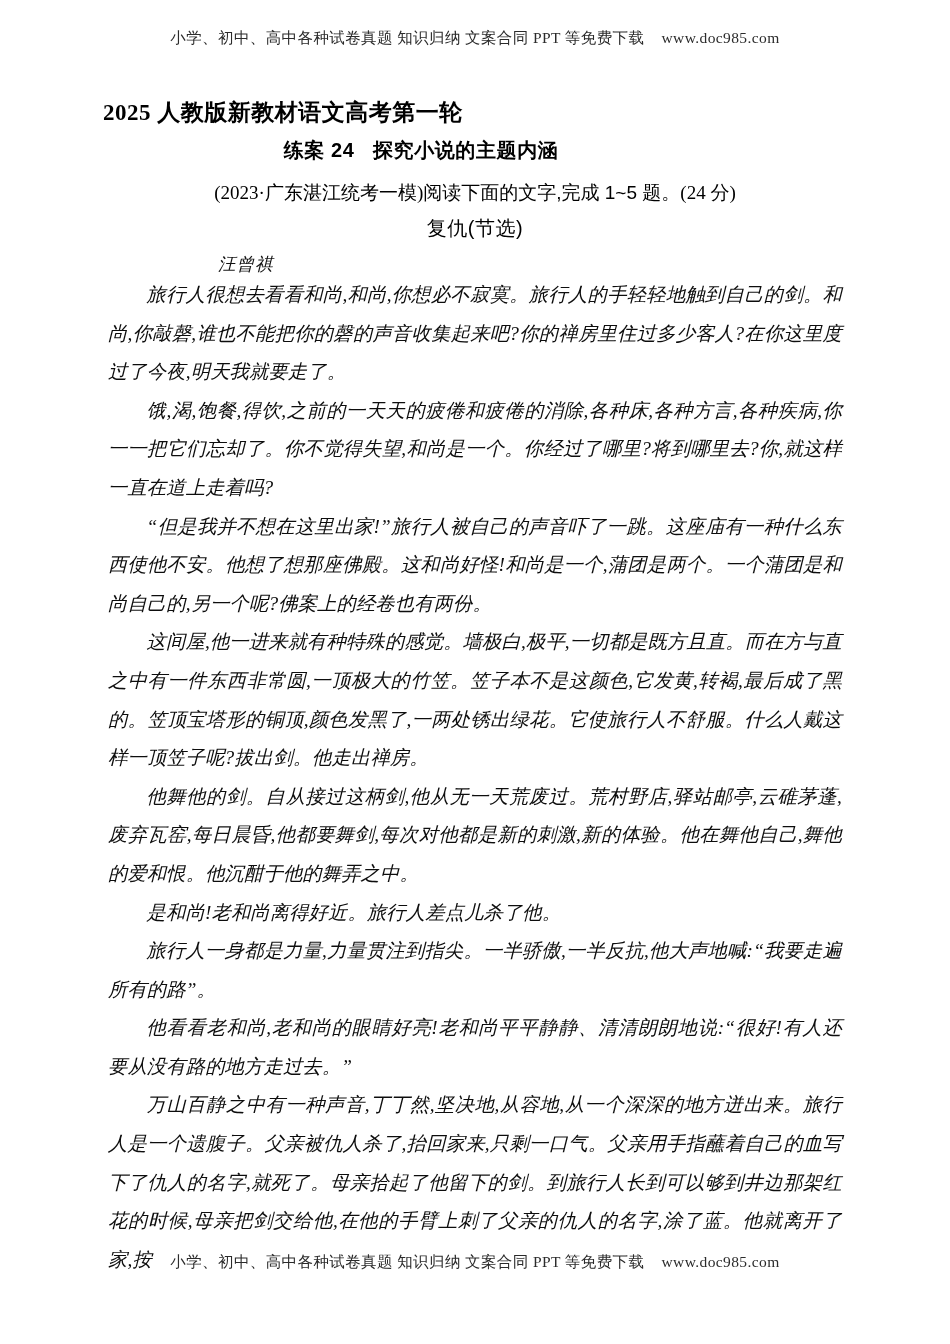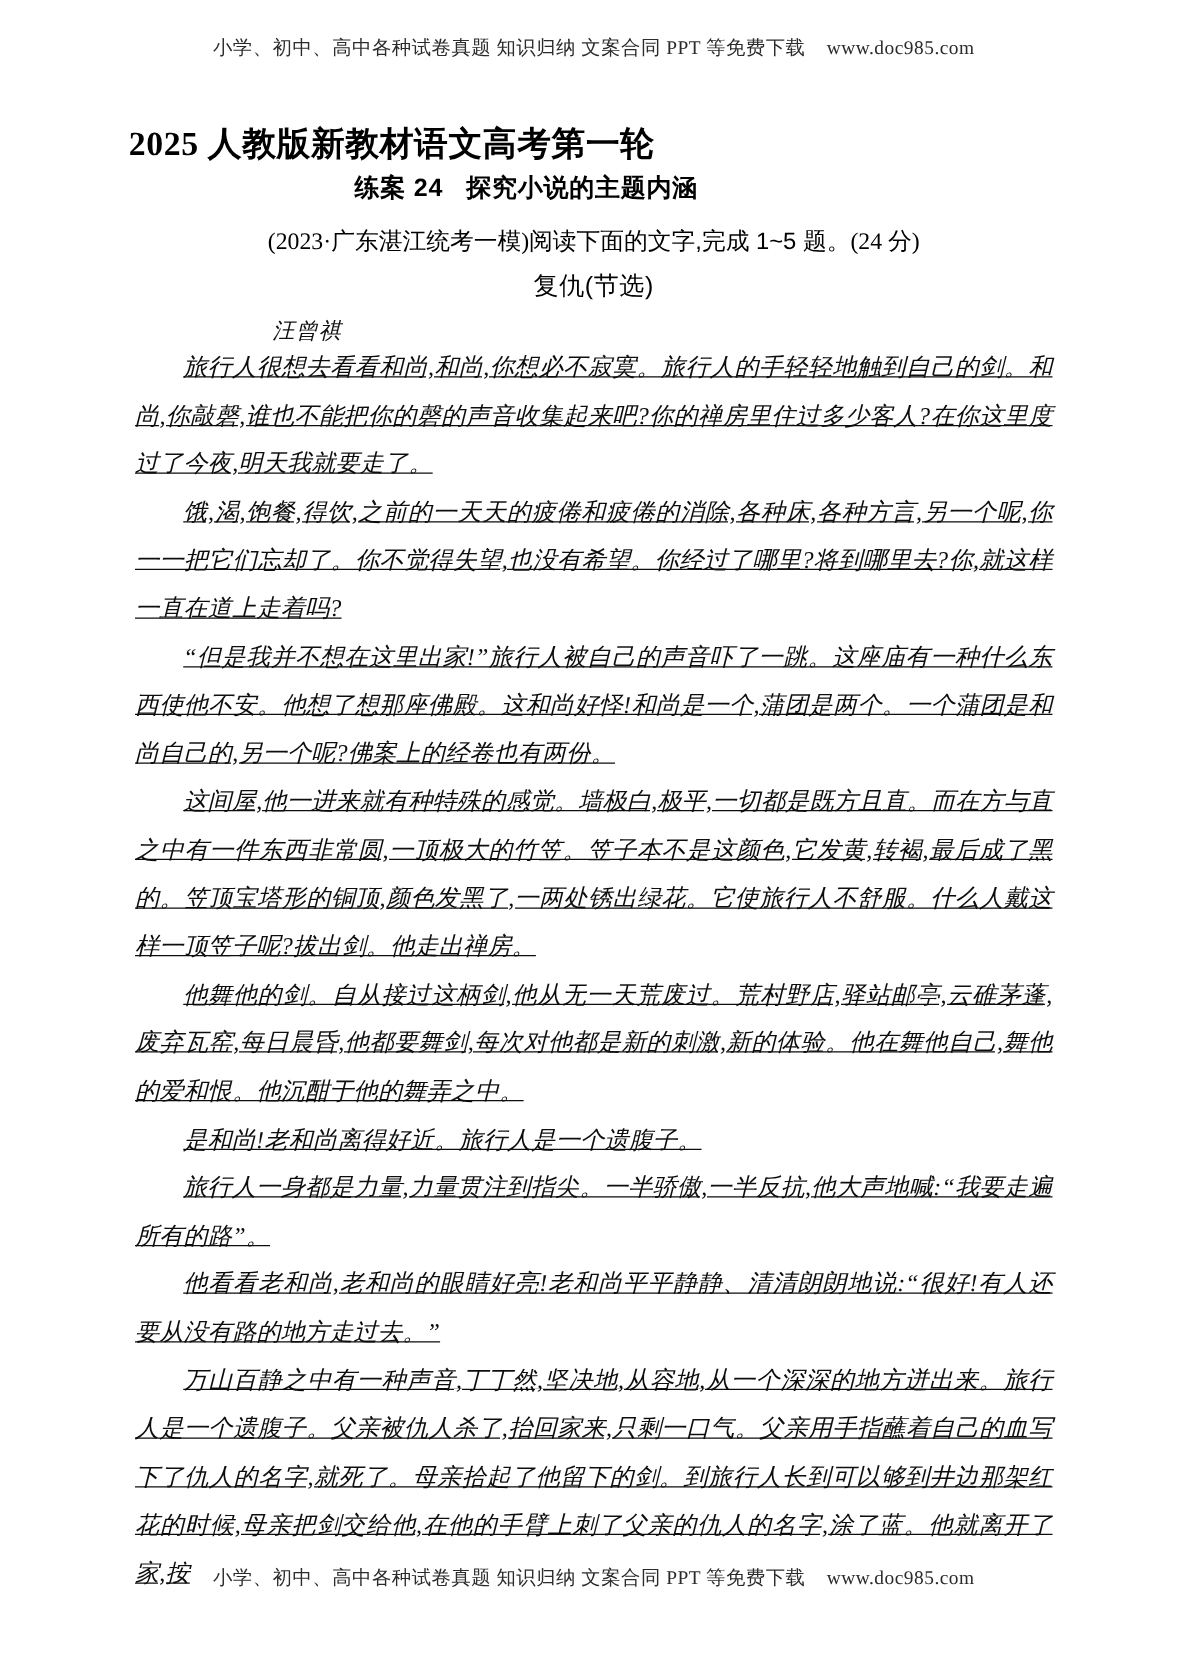--- a/index.html
+++ b/index.html
@@ -34,21 +34,21 @@
   .running-head { top: 28px; }
   .running-foot { top: 1252px; }
 
   
   .doc-title {
     position: absolute;
     left: 103px;
     top: 97px;
     font-family: "Liberation Serif", "DejaVu Serif", serif;
     font-weight: bold;
-    font-size: 27px;
+    font-size: 23px;
     letter-spacing: 0.5px;
     color: #000;
   }
   .exercise-heading {
     position: absolute;
     left: 0;
     top: 137px;
     width: 842px;
     text-align: center;
     font-family: "Liberation Sans", "DejaVu Sans", sans-serif;
@@ -106,21 +106,20 @@
     top: 276px;
     width: 734px;
     font-family: "Liberation Serif", "DejaVu Serif", serif;
     font-style: italic;
     font-size: 19.3px;
     line-height: 38.6px;
     text-align: justify;
     text-justify: inter-character;
     color: #0d0d0d;
     letter-spacing: 0.15px;
-    text-decoration: underline;
   }
   .body-copy p {
     margin: 0;
     text-indent: 2em;
     text-align: justify;
   }
 </style>
 </head>
 <body>
 
@@ -133,25 +132,25 @@
   <div class="exercise-heading">练案 24   探究小说的主题内涵</div>
 
   <div class="prompt-line"><span class="src">(2023·广东湛江统考一模)</span><span class="task">阅读下面的文字,完成 1~5 题。</span><span class="marks">(24 分)</span></div>
 
   <div class="piece-title">复仇(节选)</div>
 
   <div class="byline">汪曾祺</div>
 
   <div class="body-copy">
     <p>旅行人很想去看看和尚,和尚,你想必不寂寞。旅行人的手轻轻地触到自己的剑。和尚,你敲磬,谁也不能把你的磬的声音收集起来吧?你的禅房里住过多少客人?在你这里度过了今夜,明天我就要走了。</p>
-    <p>饿,渴,饱餐,得饮,之前的一天天的疲倦和疲倦的消除,各种床,各种方言,另一个呢,你一一把它们忘却了。你不觉得失望,也没有希望。你经过了哪里?将到哪里去?你,就这样一直在道上走着吗?</p>
+    <p>饿,渴,饱餐,得饮,之前的一天天的疲倦和疲倦的消除,各种床,各种方言,各种疾病,你一一把它们忘却了。你不觉得失望,和尚是一个。你经过了哪里?将到哪里去?你,就这样一直在道上走着吗?</p>
     <p>“但是我并不想在这里出家!”旅行人被自己的声音吓了一跳。这座庙有一种什么东西使他不安。他想了想那座佛殿。这和尚好怪!和尚是一个,蒲团是两个。一个蒲团是和尚自己的,另一个呢?佛案上的经卷也有两份。</p>
     <p>这间屋,他一进来就有种特殊的感觉。墙极白,极平,一切都是既方且直。而在方与直之中有一件东西非常圆,一顶极大的竹笠。笠子本不是这颜色,它发黄,转褐,最后成了黑的。笠顶宝塔形的铜顶,颜色发黑了,一两处锈出绿花。它使旅行人不舒服。什么人戴这样一顶笠子呢?拔出剑。他走出禅房。</p>
     <p>他舞他的剑。自从接过这柄剑,他从无一天荒废过。荒村野店,驿站邮亭,云碓茅蓬,废弃瓦窑,每日晨昏,他都要舞剑,每次对他都是新的刺激,新的体验。他在舞他自己,舞他的爱和恨。他沉酣于他的舞弄之中。</p>
-    <p>是和尚!老和尚离得好近。旅行人是一个遗腹子。</p>
+    <p>是和尚!老和尚离得好近。旅行人差点儿杀了他。</p>
     <p>旅行人一身都是力量,力量贯注到指尖。一半骄傲,一半反抗,他大声地喊:“我要走遍所有的路”。</p>
     <p>他看看老和尚,老和尚的眼睛好亮!老和尚平平静静、清清朗朗地说:“很好!有人还要从没有路的地方走过去。”</p>
     <p>万山百静之中有一种声音,丁丁然,坚决地,从容地,从一个深深的地方迸出来。旅行人是一个遗腹子。父亲被仇人杀了,抬回家来,只剩一口气。父亲用手指蘸着自己的血写下了仇人的名字,就死了。母亲拾起了他留下的剑。到旅行人长到可以够到井边那架红花的时候,母亲把剑交给他,在他的手臂上刺了父亲的仇人的名字,涂了蓝。他就离开了家,按</p>
   </div>
 
   <div class="running-foot">小学、初中、高中各种试卷真题 知识归纳 文案合同 PPT 等免费下载    www.doc985.com</div>
 
 </div>
 
 </body></html>

